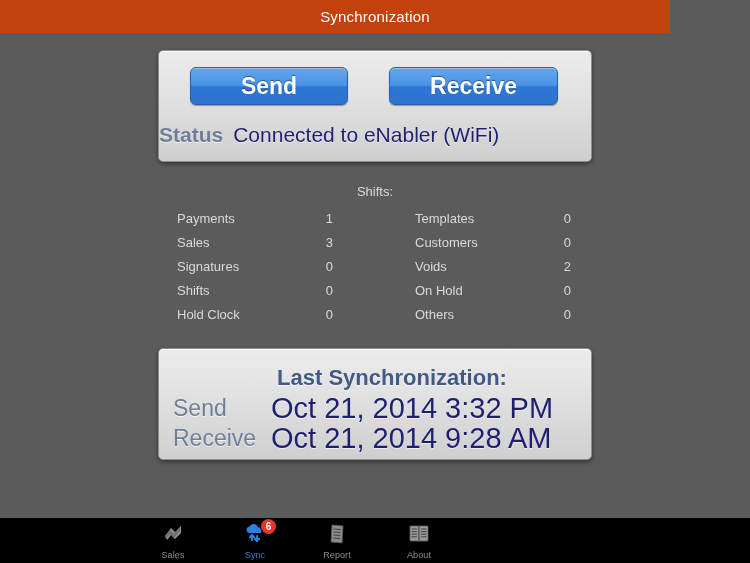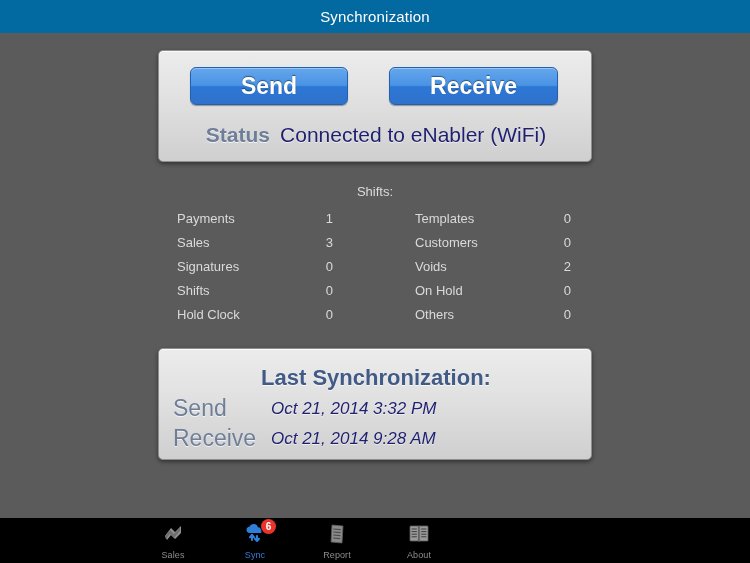--- a/index.html
+++ b/index.html
@@ -12,22 +12,22 @@
   #screen {
     position: relative;
     width: 750px; height: 563px;
     background: #5b5b5b;
     overflow: hidden;
   }
 
   
   #titlebar {
     position: absolute; left: 0; top: 0;
-    width: 750px; height: 33px;
-    background: #0369a1;
+    width: 670px; height: 33px;
+    background: #c2410c;
   }
   #titlebar .title {
     position: absolute; left: 0; top: 0;
     width: 750px; line-height: 33px;
     text-align: center;
     color: #ffffff;
     font-size: 15px;
     letter-spacing: 0.2px;
   }
 
@@ -61,21 +61,20 @@
     cursor: pointer;
     font-family: "Liberation Sans", sans-serif;
   }
   #send-button    { left: 31px; top: 16px; width: 158px; }
   #receive-button { left: 230px; top: 16px; width: 169px; }
 
   
   #status-row {
     position: absolute;
     left: 0; top: 72px; width: 434px;
-    text-align: center;
     white-space: nowrap;
   }
   .status-label {
     color: #6f7f99;
     font-size: 21px;
     font-weight: bold;
     text-shadow: 0 1px 0 rgba(255,255,255,0.7);
   }
   .status-value {
     color: #1f1f70;
@@ -115,21 +114,21 @@
   .pending-row .pv {
     position: absolute; left: 120px; width: 55px;
     text-align: right;
     color: #dadada;
     font-size: 13px;
   }
 
   
   #last-sync-title {
     position: absolute;
-    left: 0; top: 16px; width: 434px;
+    left: 16px; top: 16px; width: 434px;
     text-align: center;
     color: #415a86;
     font-size: 22px;
     font-weight: bold;
     text-shadow: 0 1px 0 rgba(255,255,255,0.7);
   }
   .ls-row {
     position: absolute;
     left: 0; width: 434px;
     height: 31px; line-height: 31px;
@@ -140,23 +139,22 @@
   .ls-label {
     position: absolute; left: 14px;
     width: 112px;
     color: #6f7f99;
     font-size: 23px;
     text-shadow: 0 1px 0 rgba(255,255,255,0.7);
   }
   .ls-value {
     position: absolute; left: 112px;
     color: #1f1f70;
-    font-size: 17px;
+    font-size: 29px;
     text-shadow: 0 1px 0 rgba(255,255,255,0.55);
-    font-style: italic;
   }
 
   
   #tabbar {
     position: absolute;
     left: 0; bottom: 0;
     width: 750px; height: 45px;
     background: #000;
     display: flex;
     align-items: flex-start;

